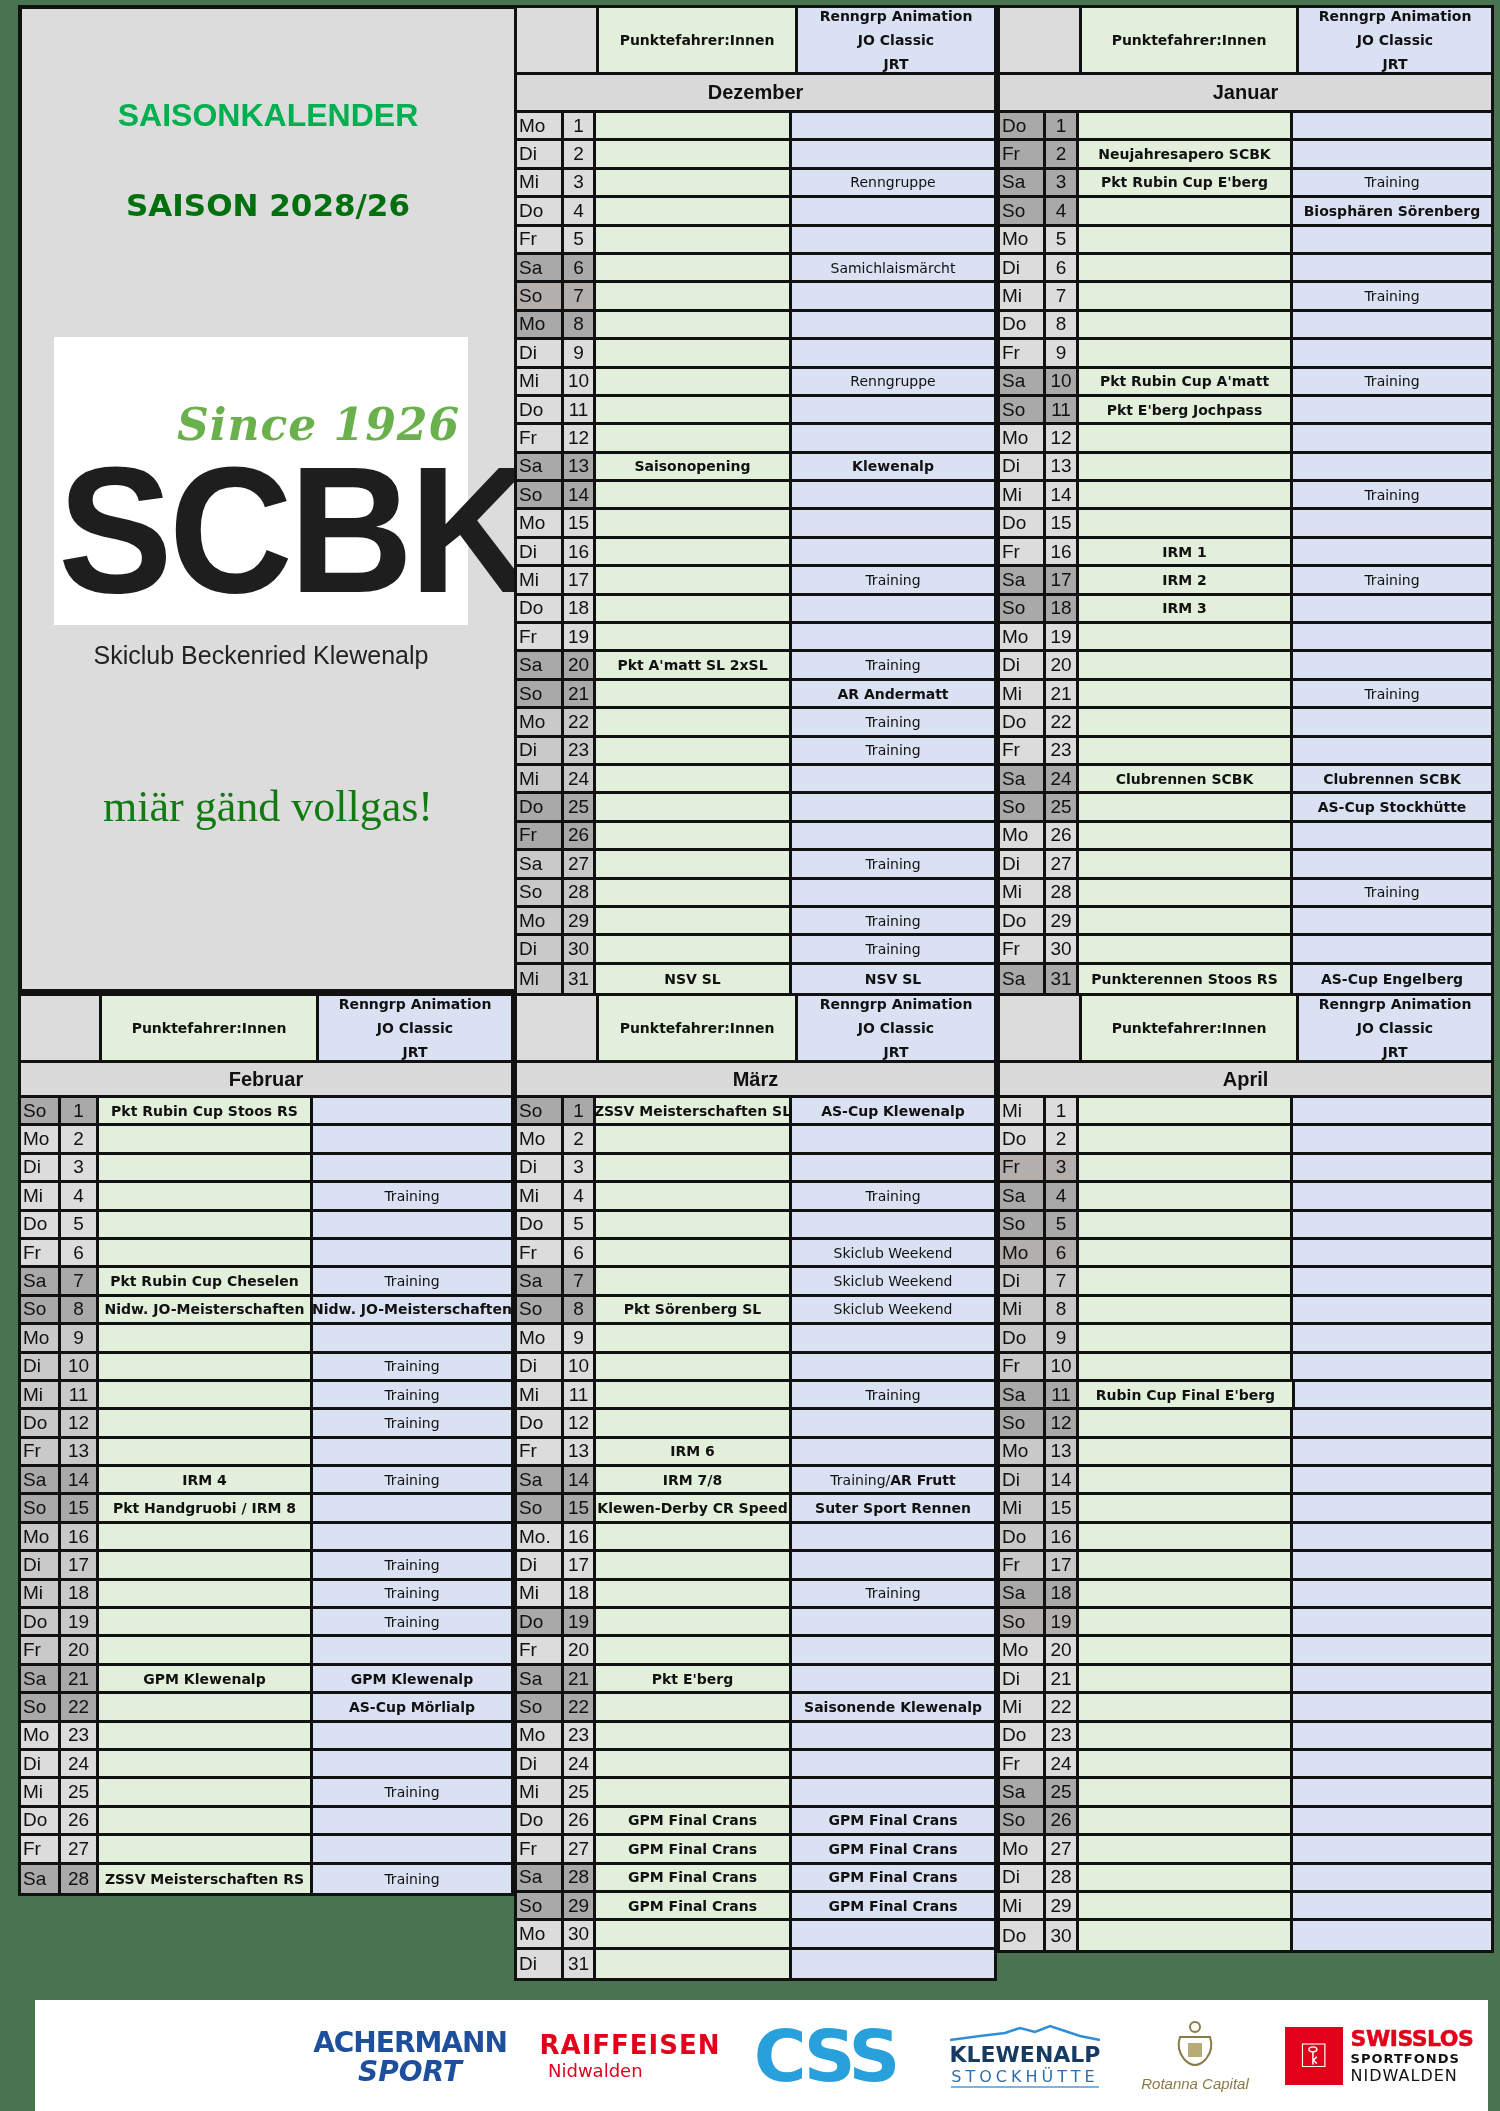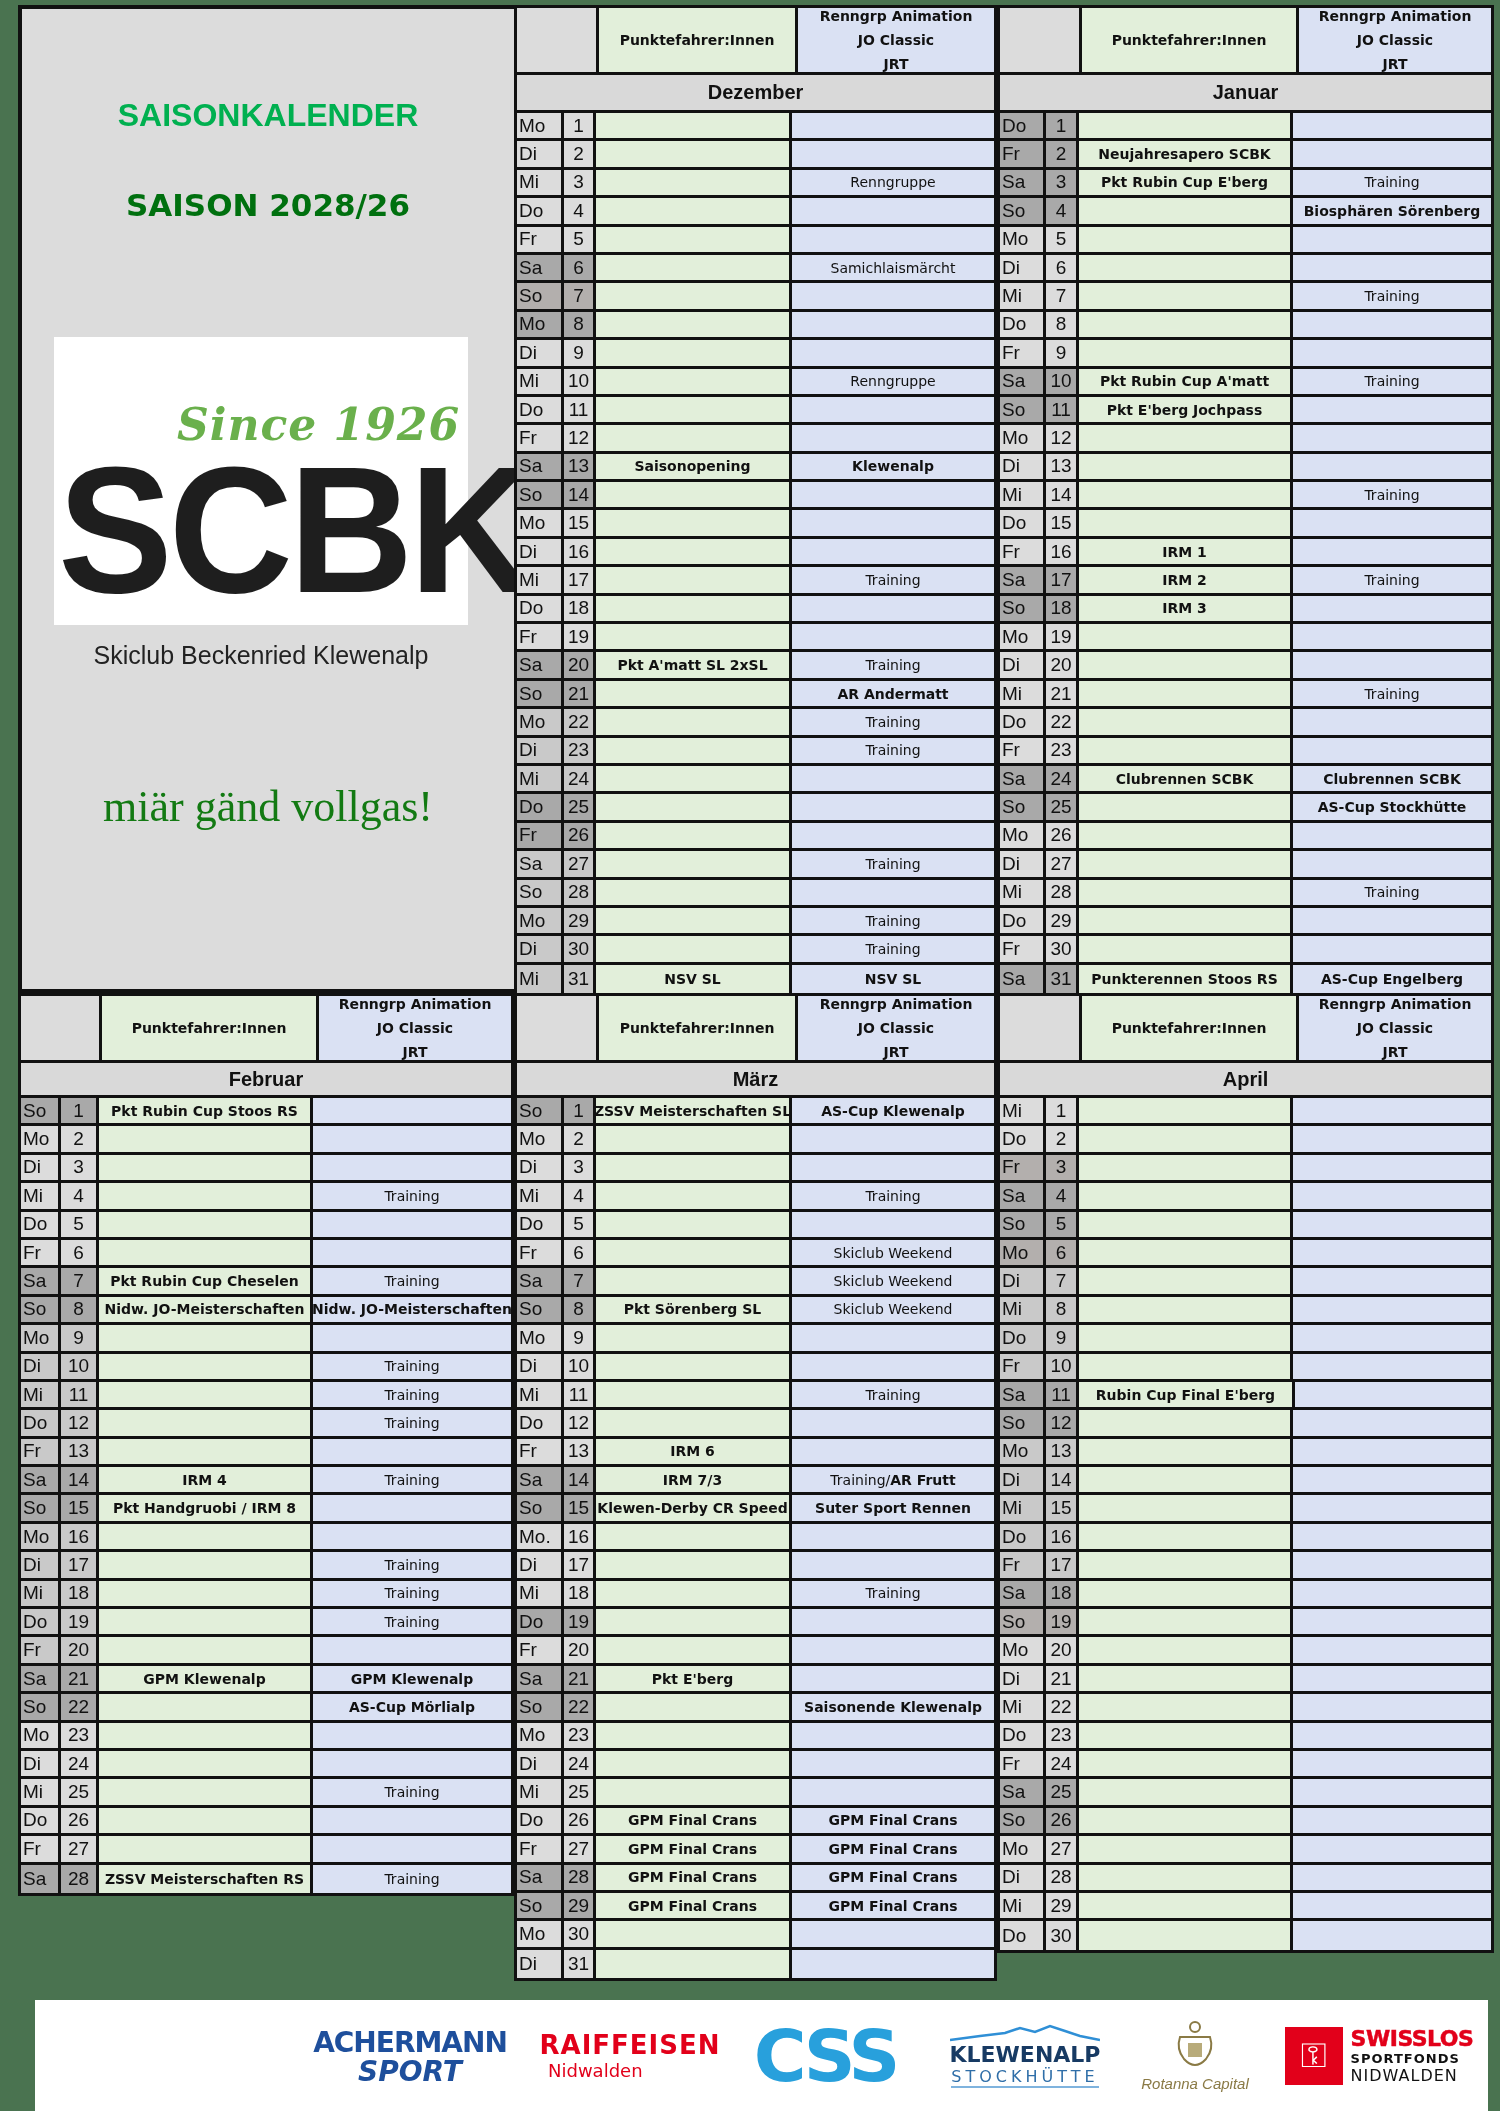--- a/index.html
+++ b/index.html
@@ -748,21 +748,21 @@
           </div>
           <div class="row" style="height:28.4px">
             <div class="d s0" style="width:47px">Fr</div>
             <div class="n s0" style="width:32px">13</div>
             <div class="p" style="width:196px">IRM 6</div>
             <div class="r" style="flex:1"></div>
           </div>
           <div class="row" style="height:28.4px">
             <div class="d s2" style="width:47px">Sa</div>
             <div class="n s2" style="width:32px">14</div>
-            <div class="p" style="width:196px">IRM 7/3</div>
+            <div class="p" style="width:196px">IRM 7/8</div>
             <div class="r" style="flex:1">
               <span>Training/</span>
               <b>AR Frutt</b>
             </div>
           </div>
           <div class="row" style="height:28.4px">
             <div class="d s2" style="width:47px">So</div>
             <div class="n s2" style="width:32px">15</div>
             <div class="p" style="width:196px">Klewen-Derby CR Speed</div>
             <div class="r b" style="flex:1">Suter Sport Rennen</div>

